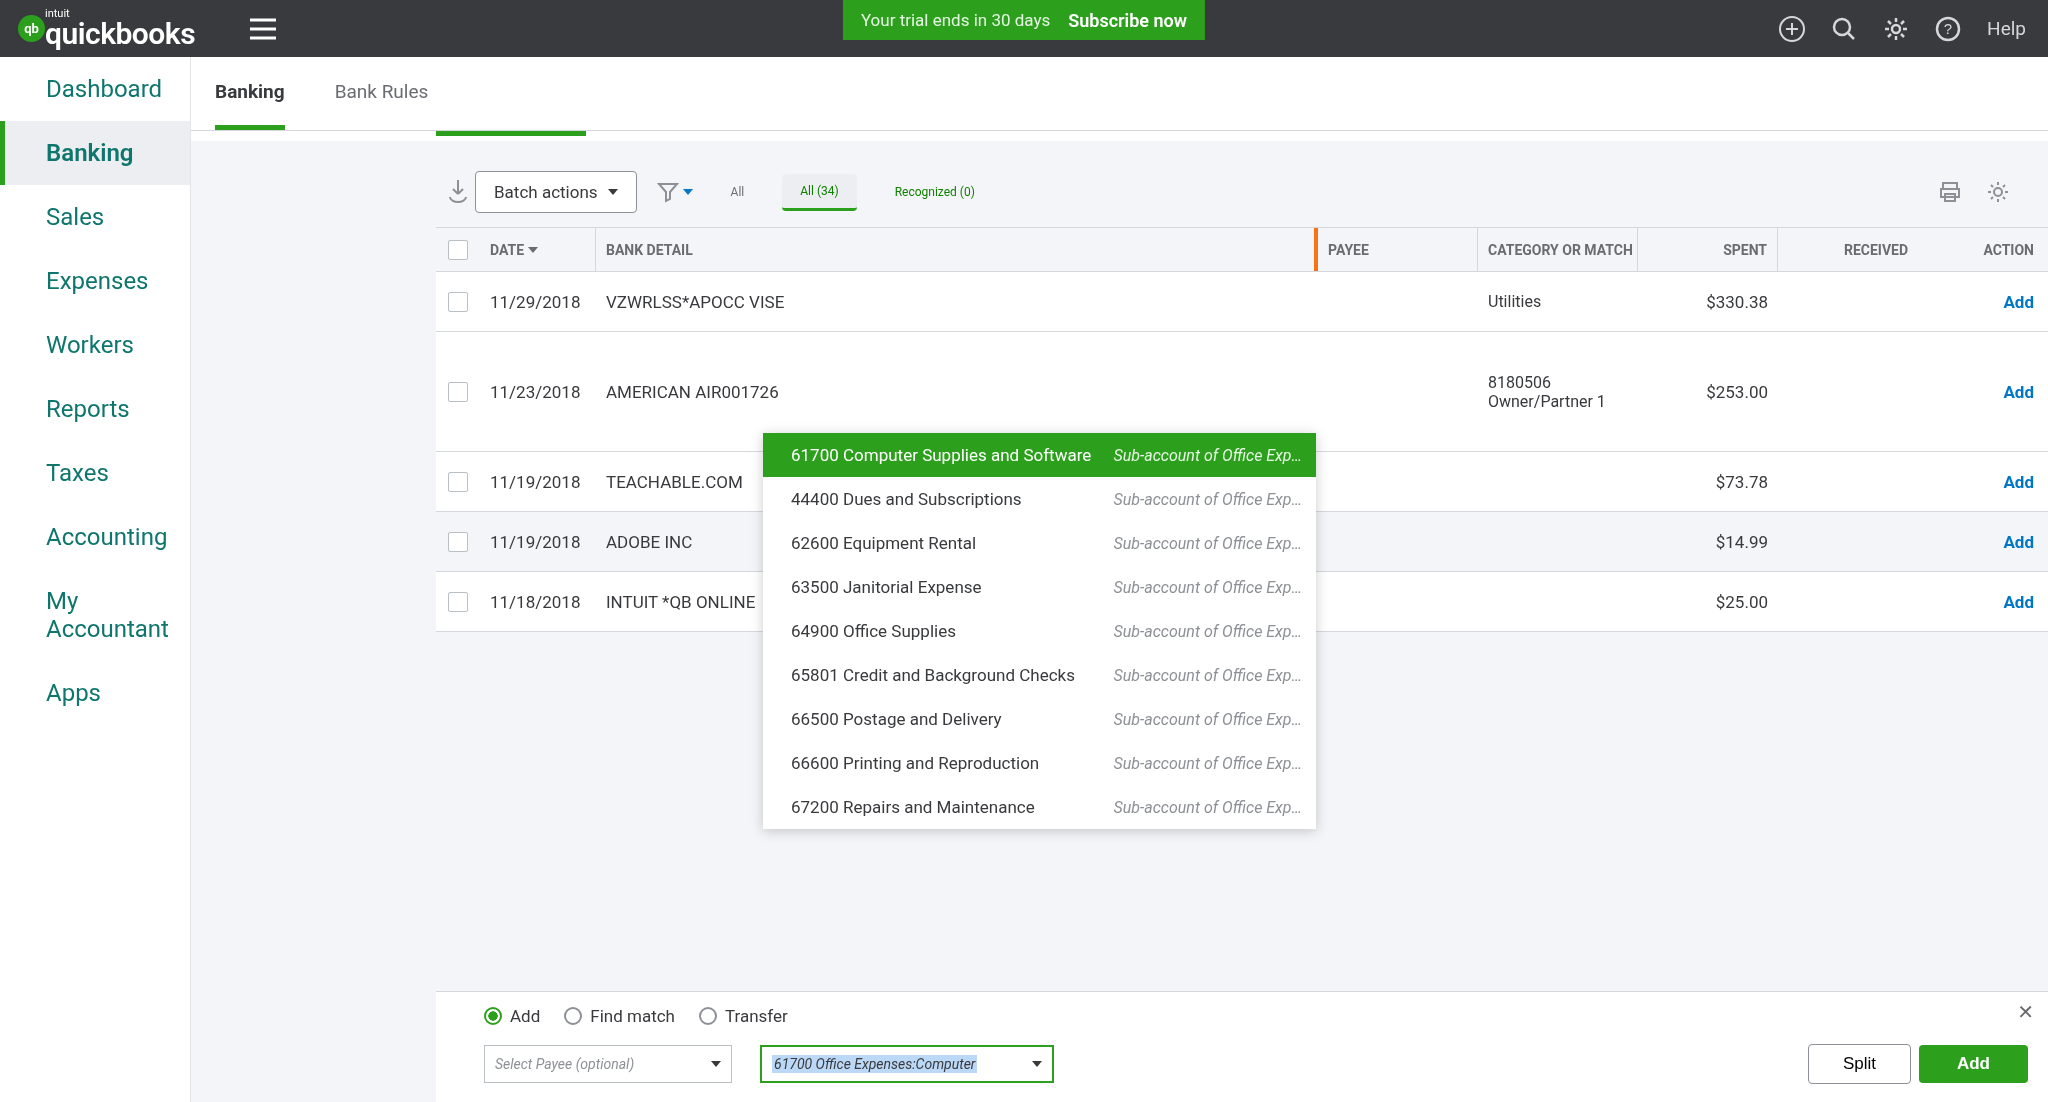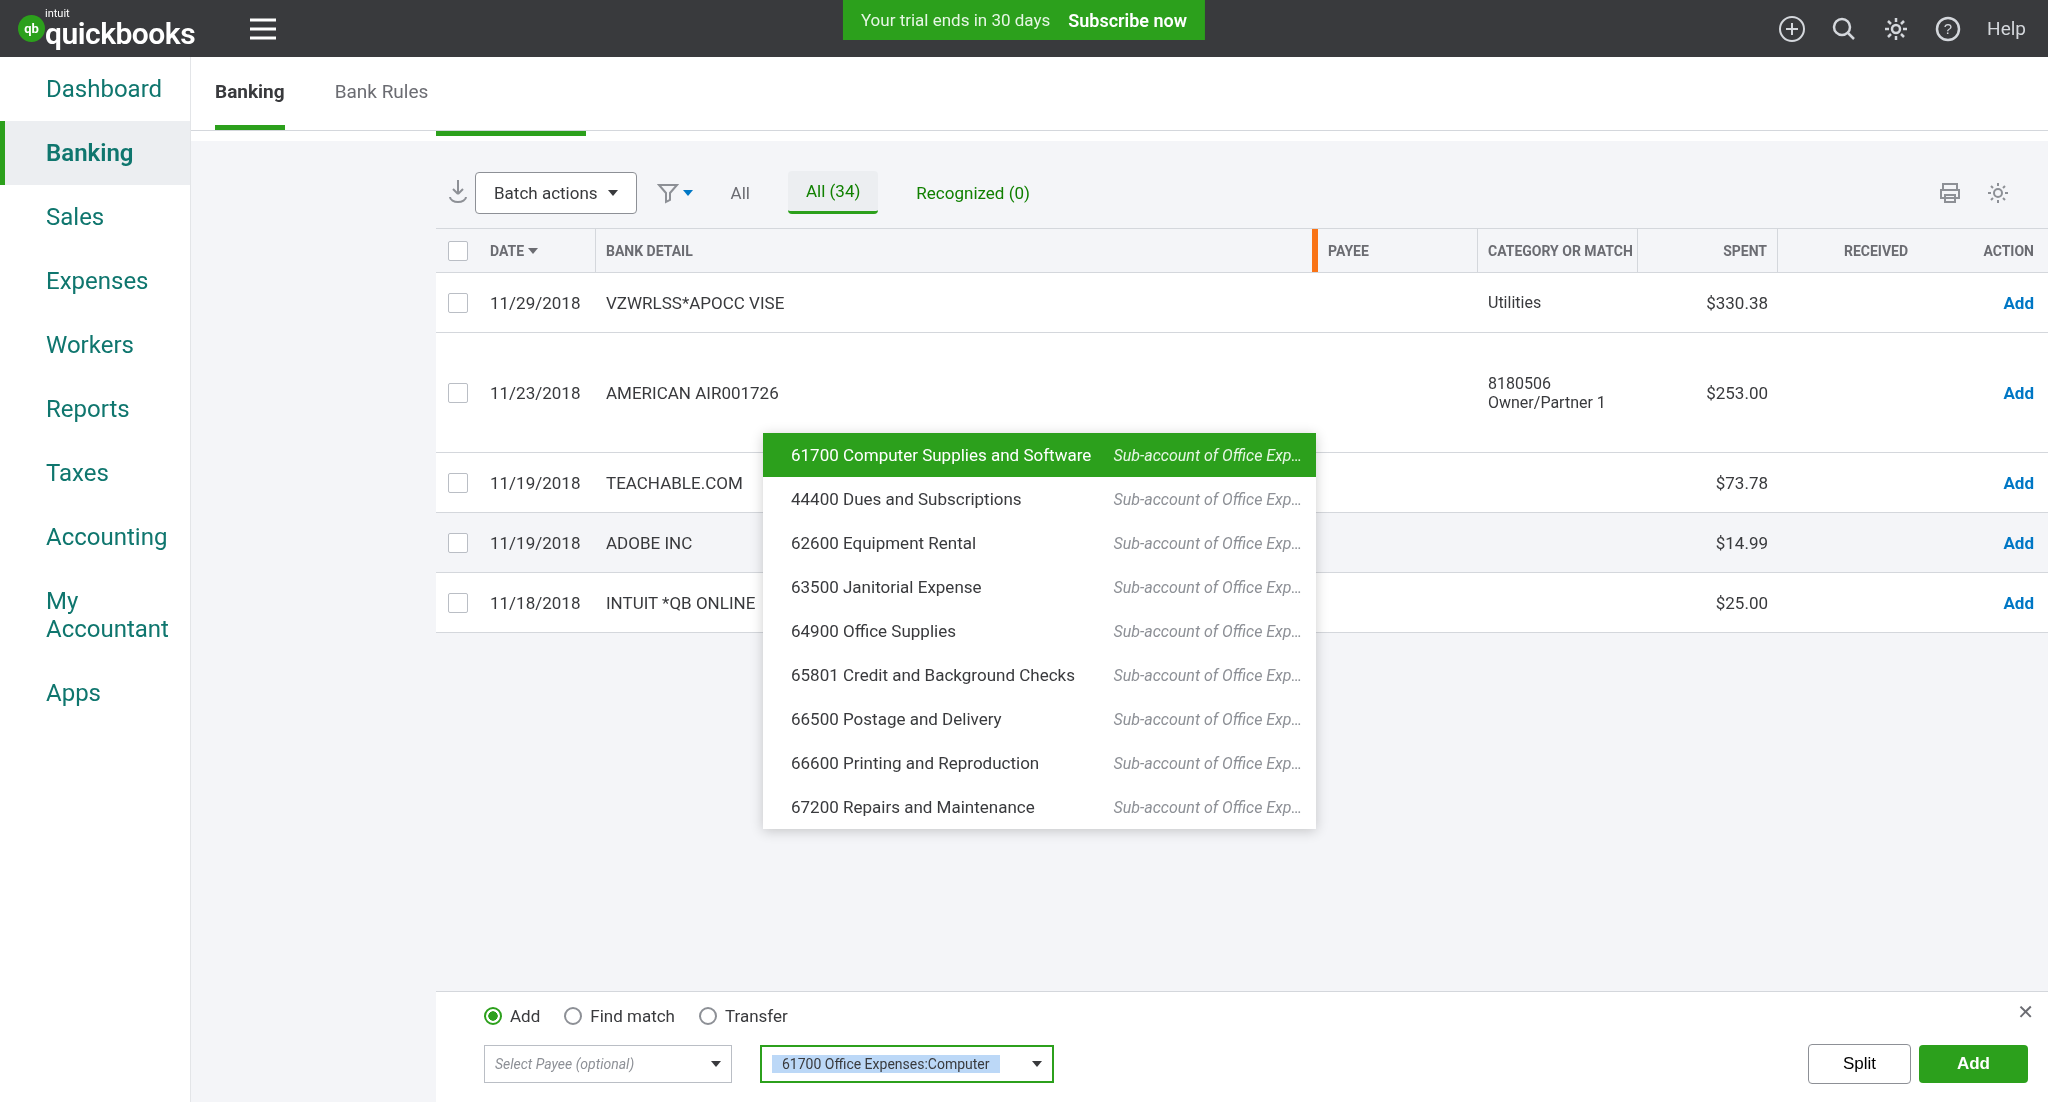--- a/index.html
+++ b/index.html
@@ -34,31 +34,31 @@
 .tab-progress-bar { position: absolute; left: 245px; top: 0; width: 150px; height: 5px; background: #2ca01c; }
 
 
 .toolbar { display: flex; align-items: center; padding: 30px 24px 14px 256px; gap: 20px; position: relative; }
 .update-icon { position: absolute; left: 256px; top: 38px; color: #8d9096; cursor: pointer; }
 .batch-btn { margin-left: 28px; border: 1px solid #8d9096; border-radius: 4px; padding: 10px 18px; font-size: 17px; cursor: pointer; display: inline-flex; align-items: center; gap: 10px; background: #fff; }
 .caret-down { border-top: 6px solid #393a3d; border-left: 5px solid transparent; border-right: 5px solid transparent; }
 .filter-wrap { display: flex; align-items: center; gap: 4px; }
 .filter-icon { color: #8d9096; cursor: pointer; }
 .filter-caret { border-top: 6px solid #0077c5; border-left: 5px solid transparent; border-right: 5px solid transparent; }
-.filter-pill { padding: 10px 18px; font-size: 17px; color: #6b6c72; cursor: pointer; border-radius: 4px; }
+.filter-pill { padding: 10px 18px; font-size: 12px; color: #6b6c72; cursor: pointer; border-radius: 4px; }
 .filter-pill.active { color: #108000; background: #eceef1; border-bottom: 3px solid #2ca01c; }
 .filter-pill.recognized { color: #108000; }
 .right-icons { margin-left: auto; display: flex; align-items: center; gap: 24px; padding-right: 14px; }
 
 
 .table { width: calc(100% - 245px); margin-left: 245px; border-top: 1px solid #d4d7dc; }
 .thead { display: flex; height: 44px; align-items: center; font-size: 14px; font-weight: 700; color: #6b6c72; border-bottom: 1px solid #d4d7dc; justify-content: space-between; }
 .col-check { width: 44px; display: flex; justify-content: center; }
 .col-date { width: 116px; padding-left: 10px; border-right: 1px solid #d4d7dc; height:100%; display:flex; align-items:center; background:#f4f5f8;}
-.col-detail { flex: 2.4; padding-left: 10px; border-right: 6px solid #f97316; height:100%; display:flex; align-items:center; }
+.col-detail { flex: 2.4; padding-left: 10px; border-right: 4px solid #f97316; height:100%; display:flex; align-items:center; }
 .col-payee { width: 160px; padding-left: 10px; border-right: 1px solid #d4d7dc; height:100%; display:flex; align-items:center; }
 .col-cat { width: 160px; padding-left: 10px; border-right: 1px solid #d4d7dc; height:100%; display:flex; align-items:center; }
 .col-spent { width: 140px; text-align: right; padding-right: 10px; border-right: 1px solid #d4d7dc; height:100%; display:flex; align-items:center; justify-content:flex-end;}
 .col-received { width: 140px; text-align: right; padding-right: 10px; height:100%; display:flex; align-items:center; justify-content:flex-end;}
 .col-action { width: 130px; text-align: right; padding-right: 14px; height:100%; display:flex; align-items:center; justify-content:flex-end;}
 .trow { display: flex; min-height: 60px; align-items: center; font-size: 17px; border-bottom: 1px solid #d4d7dc; background:#fff; }
 .trow.hl { background: #f4f5f8; }
 .cell-check { width: 44px; display: flex; justify-content: center; }
 .cell-date { width: 116px; padding-left: 10px; }
 .cell-detail { flex: 2.4; padding-left: 10px; overflow: hidden; white-space: nowrap; text-overflow: ellipsis; }
@@ -79,21 +79,21 @@
 .close-panel { position: absolute; right: 14px; top: 8px; color: #6b6c72; font-size: 20px; cursor: pointer; }
 .radio-row { display: flex; gap: 24px; align-items: center; margin-bottom: 18px; }
 .radio { display: inline-flex; align-items: center; gap: 8px; font-size: 17px; color: #393a3d; cursor: pointer; }
 .radio .dot { width: 18px; height: 18px; border-radius: 50%; border: 2px solid #8d9096; display: inline-flex; align-items: center; justify-content: center; }
 .radio.selected .dot { border-color: #2ca01c; background: radial-gradient(#2ca01c 45%, transparent 50%); }
 .inputs-row { display: flex; gap: 28px; align-items: center; }
 .payee-select { width: 248px; height: 38px; border: 1px solid #babec5; display: flex; align-items: center; padding: 0 10px; color: #8d9096; font-style: italic; background:#fff; position:relative; }
 .payee-select .caret { position:absolute; right:10px; border-top: 6px solid #393a3d; border-left: 5px solid transparent; border-right: 5px solid transparent; }
 .cat-select { width: 294px; height: 38px; border: 2px solid #2ca01c; display: flex; align-items: center; padding: 0 10px; color: #393a3d; background:#fff; position:relative;}
 .cat-select .caret { position:absolute; right:10px; border-top: 6px solid #393a3d; border-left: 5px solid transparent; border-right: 5px solid transparent; }
-.cat-select .val { background: #bcd8f7; padding: 1px 10px;}
+.cat-select .val { background: #bcd8f7; padding: 1px 2px; font-style: italic;}
 .detail-actions { margin-left: auto; display: flex; gap: 8px; align-items:center; }
 .btn-split { border: 1px solid #8d9096; border-radius: 4px; padding: 9px 34px; font-size: 17px; background:#fff; cursor:pointer;}
 .btn-add { background: #2ca01c; color: #fff; border: none; border-radius: 4px; padding: 9px 38px; font-size: 17px; font-weight: 600; cursor:pointer;}
 
 
 .cat-popup { position: absolute; top: 376px; left: 572px; width: 553px; background: #fff; box-shadow: 0 2px 12px rgba(0,0,0,0.2); z-index: 100; }
 .cat-option { display: flex; align-items: center; height: 44px; padding: 0 14px 0 28px; font-size: 17px; cursor: pointer; }
 .cat-option .name { flex: 1; white-space: nowrap; overflow: hidden; text-overflow: ellipsis;}
 .cat-option .sub { color: #8d9096; font-style: italic; font-size: 16px; white-space: nowrap; overflow: hidden; text-overflow: ellipsis; max-width: 200px;}
 .cat-option.selected { background: #2ca01c; color: #fff; }

